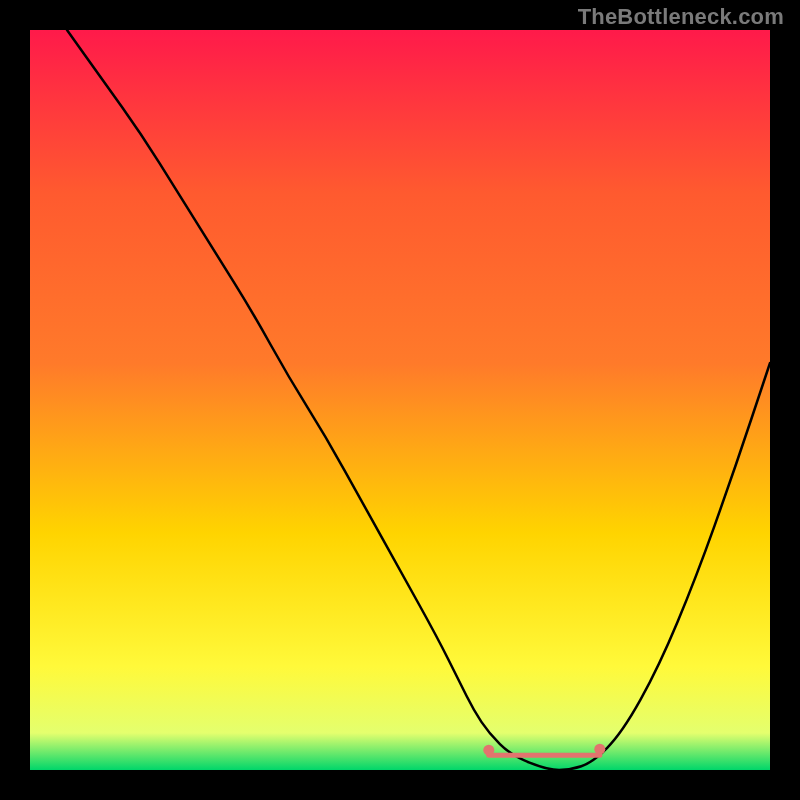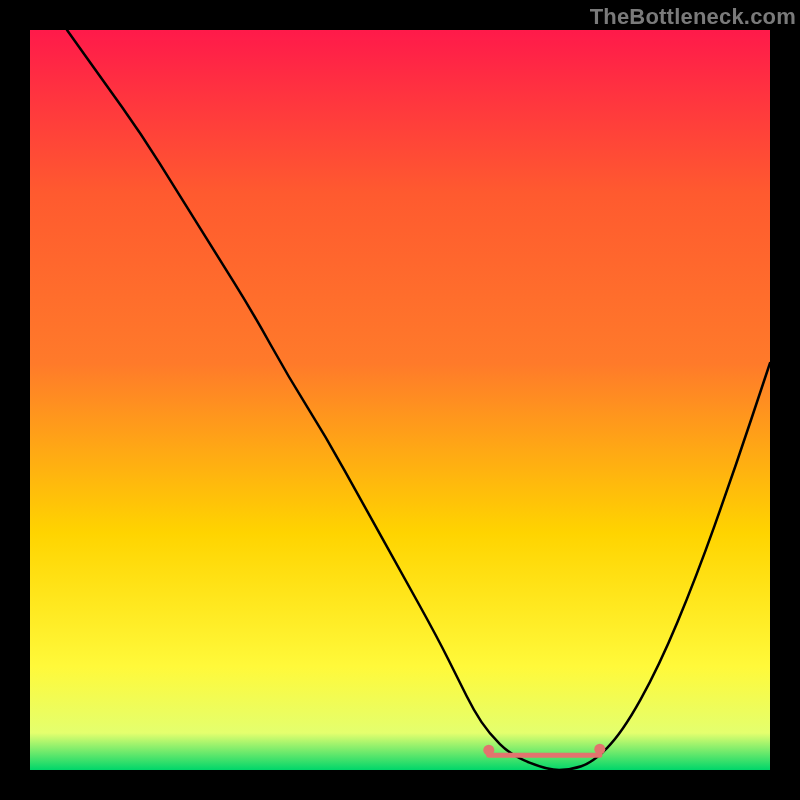--- a/index.html
+++ b/index.html
@@ -12,21 +12,21 @@
   }
   .outer {
     position: relative;
     width: 800px;
     height: 800px;
     background: #000000;
   }
   .watermark {
     position: absolute;
     top: 4px;
-    right: 4px;
+    right: 16px;
     font-family: Arial, Helvetica, sans-serif;
     font-size: 22px;
     color: #7a7a7a;
     font-weight: 600;
     letter-spacing: 0.2px;
   }
   svg.plot {
     position: absolute;
     top: 30px;
     left: 30px;

